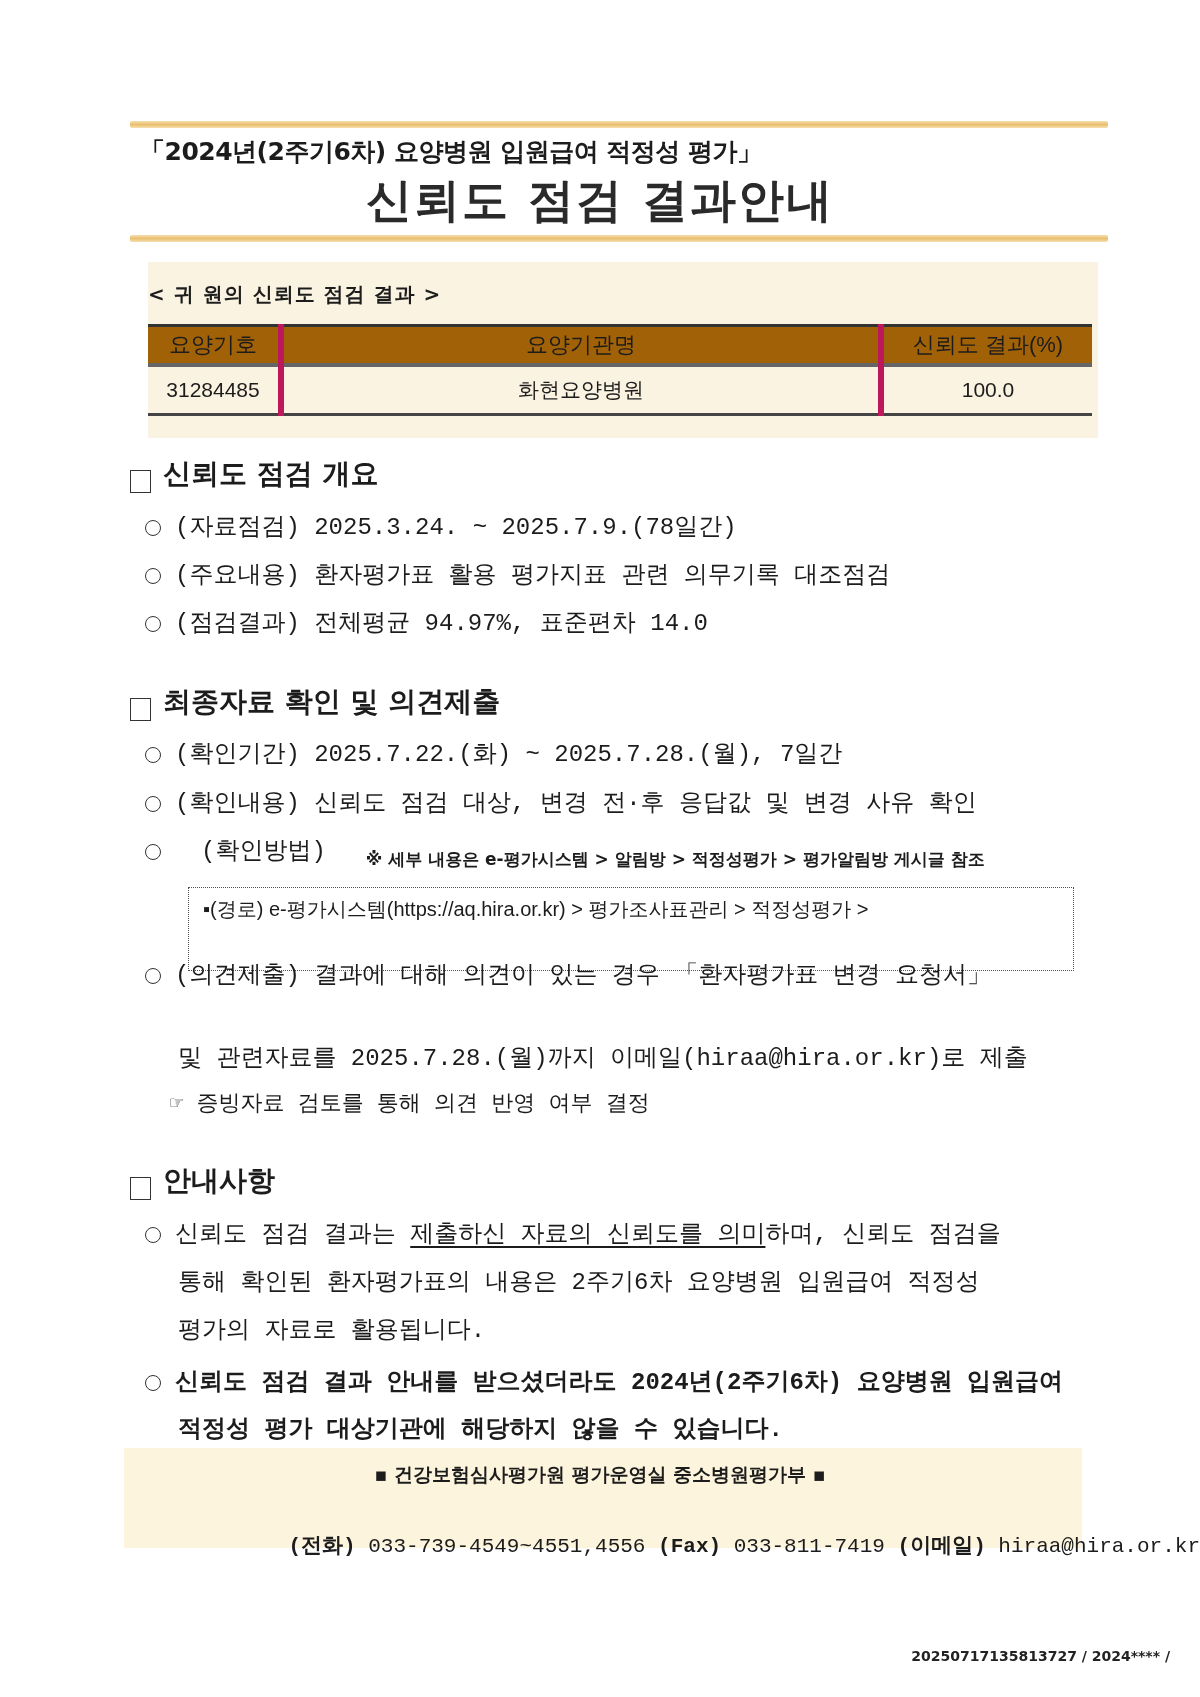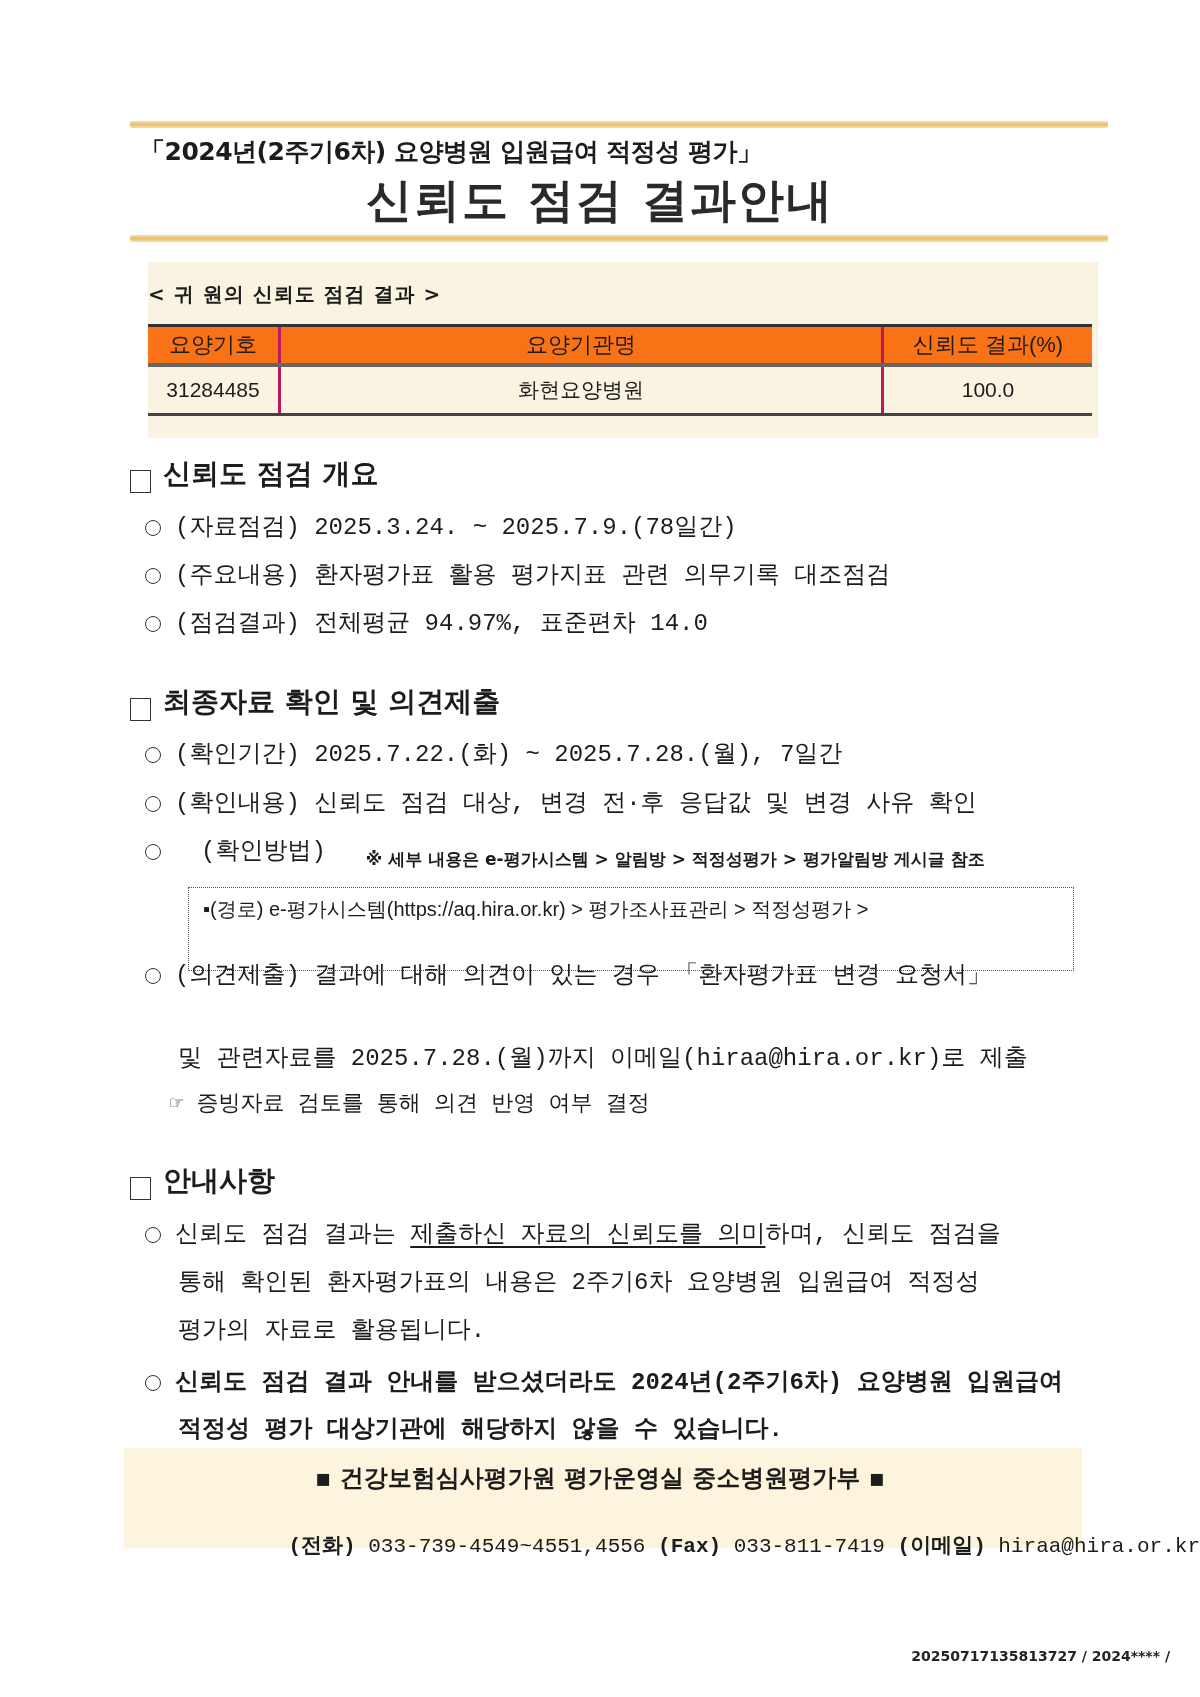--- a/index.html
+++ b/index.html
@@ -6,32 +6,32 @@
   body { width:1200px; height:1697px; position:relative; overflow:hidden;
          font-family:"DejaVu Sans","Liberation Sans",sans-serif; color:#1c1c1c; }
   .serif { font-family:Liberation Mono, monospace; }
   .gold-rule { position:absolute; left:130px; width:978px; height:7px;
                background:linear-gradient(180deg,#f6dfae,#e9bf6f,#f6dfae); border-radius:2px; }
   #title-sub { position:absolute; left:140px; top:135px; font-size:25px; font-weight:bold; letter-spacing:-0.5px; }
   #title-main { position:absolute; left:0; width:1200px; text-align:center; top:170px; font-size:46px; font-weight:bold; letter-spacing:2px; color:#2a2a2a; }
   .result-box { position:absolute; left:148px; top:262px; width:950px; height:176px; background:#fbf3e2; }
   .result-caption { position:absolute; left:148px; top:281px; font-size:20px; font-weight:bold; letter-spacing:1px; }
   table.result { position:absolute; left:148px; top:324px; width:944px; border-collapse:collapse; font-family:"Liberation Sans",sans-serif; }
-  table.result th { background:#f97316; font-weight:normal; font-size:22px; height:34px; border-top:3px solid #333; border-bottom:4px solid #666; }
+  table.result th { background:#a16207; font-weight:normal; font-size:22px; height:34px; border-top:3px solid #333; border-bottom:4px solid #666; }
   table.result td { font-size:21px; height:44px; text-align:center; border-bottom:3px solid #444; }
-  table.result th + th, table.result td + td { border-left:3px solid #be185d; }
+  table.result th + th, table.result td + td { border-left:6px solid #be185d; }
   .sec-head { position:absolute; left:130px; font-size:28px; font-weight:bold; display:flex; align-items:flex-end; gap:12px; }
   .sq { width:19px; height:21px; border:1.5px solid #333; display:inline-block; }
   .bullet { position:absolute; left:145px; font-size:24px; display:flex; gap:14px; white-space:nowrap; }
   .circ { width:14px; height:14px; border:1.5px solid #333; border-radius:50%; display:inline-block; margin-top:10px; flex:none; }
   .para { position:absolute; left:178px; font-size:24px; white-space:nowrap; }
   .path-box { position:absolute; left:188px; top:887px; width:884px; height:82px; border:1.5px dotted #555; font-family:"Liberation Sans",sans-serif; font-size:20px; }
   .path-line { position:absolute; left:14px; white-space:nowrap; }
   .footer-box { position:absolute; left:124px; top:1448px; width:958px; height:100px; background:#fcf4dc; }
-  .footer-org { position:absolute; left:0; width:1200px; text-align:center; top:1462px; font-size:24px; font-weight:bold; }
+  .footer-org { position:absolute; left:0; width:1200px; text-align:center; top:1462px; font-size:19px; font-weight:bold; }
   .footer-contact { position:absolute; left:0; width:1200px; text-align:right; top:1531px; font-size:21px; font-family:Liberation Mono, monospace; }
   .docid { position:absolute; right:30px; top:1648px; font-size:14px; font-weight:bold; color:#222; }
   u { text-decoration-thickness:2px; text-underline-offset:5px; }
 </style>
 </head>
 <body>
 
 <div class="gold-rule" style="top:121px;"></div>
 <div id="title-sub">「2024년(2주기6차) 요양병원 입원급여 적정성 평가」</div>
 <div id="title-main">신뢰도 점검 결과안내</div>

